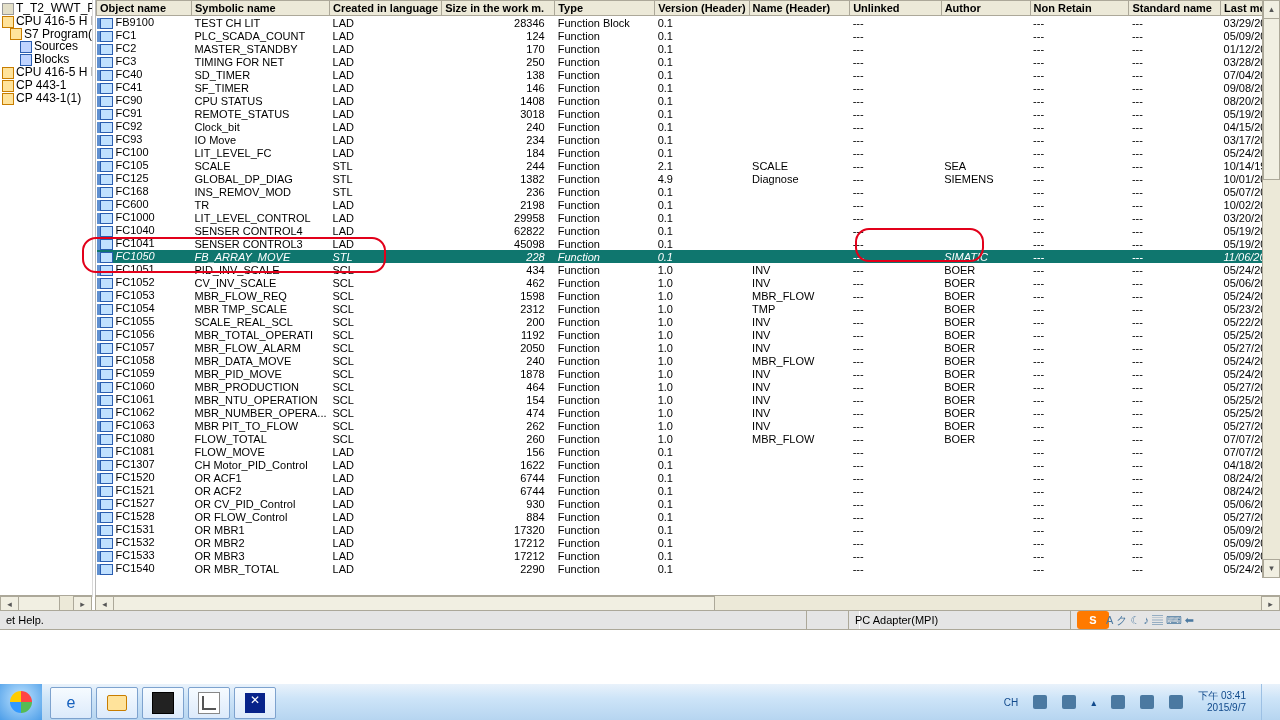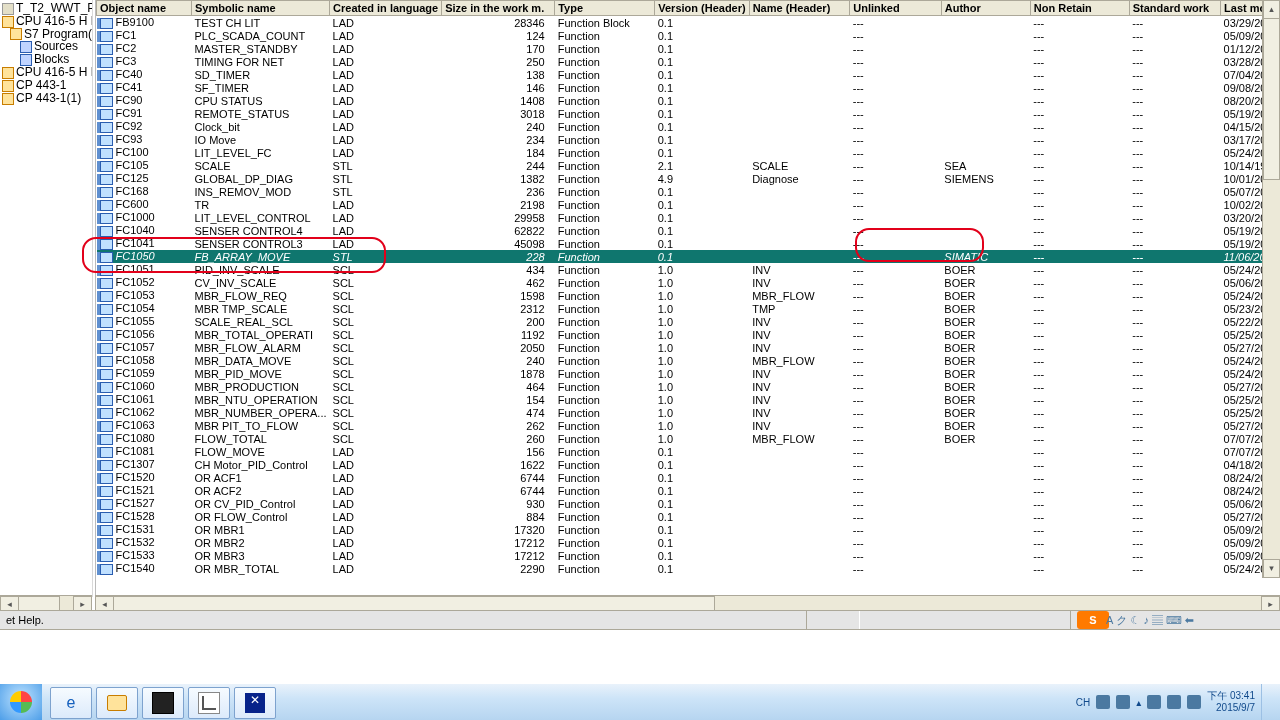--- a/index.html
+++ b/index.html
@@ -42,21 +42,21 @@
   #status span{padding:0 6px;}
   #status .pane{border-left:1px solid #aca899;border-right:1px solid #fff;display:inline-block;height:18px;}
   #taskbar{position:absolute;left:0;right:0;bottom:0;height:36px;
            background:linear-gradient(#e9f2fb,#cde4f8 40%,#b6d5f0);}
   .tb-btn{position:absolute;top:3px;width:40px;height:30px;border:1px solid #7da2ce;border-radius:2px;
           background:linear-gradient(#f6fbff,#dceafb);display:flex;align-items:center;justify-content:center;}
   #tb-start{left:0;width:42px;height:36px;top:0;border:none;border-radius:0;
             background:radial-gradient(circle at 50% 40%,#bfe3ff,#4d9ee8);}
   .win-orb{width:22px;height:22px;border-radius:50%;
            background:conic-gradient(#f44 0 90deg,#5b5 90deg 180deg,#39f 180deg 270deg,#fc0 270deg 360deg);}
-  .tray{position:absolute;right:0;top:0;height:36px;display:flex;align-items:center;gap:6px;
+  .tray{position:absolute;right:0;top:0;height:36px;display:flex;align-items:center;gap:15px;
         padding:0 8px;color:#114a8c;font-size:10px;}
   .tray .ic{width:14px;height:14px;background:#4b79a1;border-radius:2px;}
   .tray .time{font-size:10px;line-height:12px;text-align:right;}
   .sogou{width:20px;height:18px;background:#ff7a00;border-radius:3px;color:#fff;font-weight:bold;
          font-size:11px;display:flex;align-items:center;justify-content:center;}
   
   .ann{position:absolute;border:2px solid #e2001a;border-radius:14px;pointer-events:none;}
 </style>
 </head>
 <body>
@@ -84,21 +84,21 @@
           <th class="c0">Object name</th>
           <th class="c1">Symbolic name</th>
           <th class="c2">Created in language</th>
           <th class="c3">Size in the work m.</th>
           <th class="c4">Type</th>
           <th class="c5">Version (Header)</th>
           <th class="c6">Name (Header)</th>
           <th class="c7">Unlinked</th>
           <th class="c8">Author</th>
           <th class="c9">Non Retain</th>
-          <th class="c10">Standard work</th>
+          <th class="c10">Standard name</th>
           <th class="">Last mod.</th>
         </tr>
       </thead>
     <tbody id="body">
         <tr>
           <td class="c0"><span class="blk-icon"></span>FB9100</td>
           <td class="c1">TEST CH LIT</td>
           <td class="c2">LAD</td>
           <td class="c3">28346</td>
           <td class="c4">Function Block</td>
@@ -708,20 +708,21 @@
 </div>
 <div class="hbar" style="left:95px;right:0;top:595px">
   <div class="btn" style="left:0">◂</div>
   <div class="thumb" style="left:18px;width:600px"></div>
   <div class="btn" style="right:0">▸</div>
 </div>
 
 <div id="status">
   <span>et Help.</span>
   <span class="pane" style="position:absolute;left:806px;width:40px"></span>
+  <span class="pane" style="position:absolute;left:848px;width:220px">PC Adapter(MPI)</span>
   <span class="pane" style="position:absolute;left:1070px;width:24px">
     <span class="sogou">S</span>
   </span>
   <span style="position:absolute;left:1100px;color:#4b79a1;letter-spacing:3px">Aク☾♪▤⌨⬅</span>
 </div>
 
 <div id="taskbar">
   <div id="tb-start" class="tb-btn">
     <div class="win-orb"></div>
   </div>

